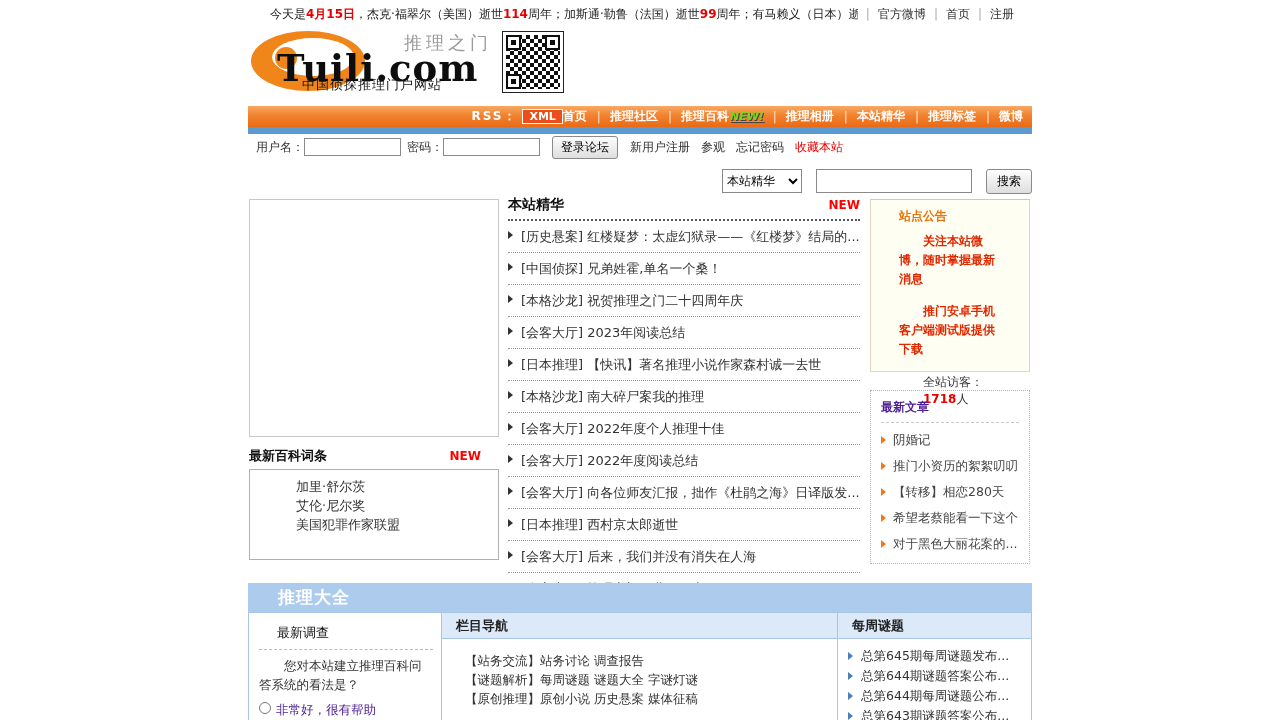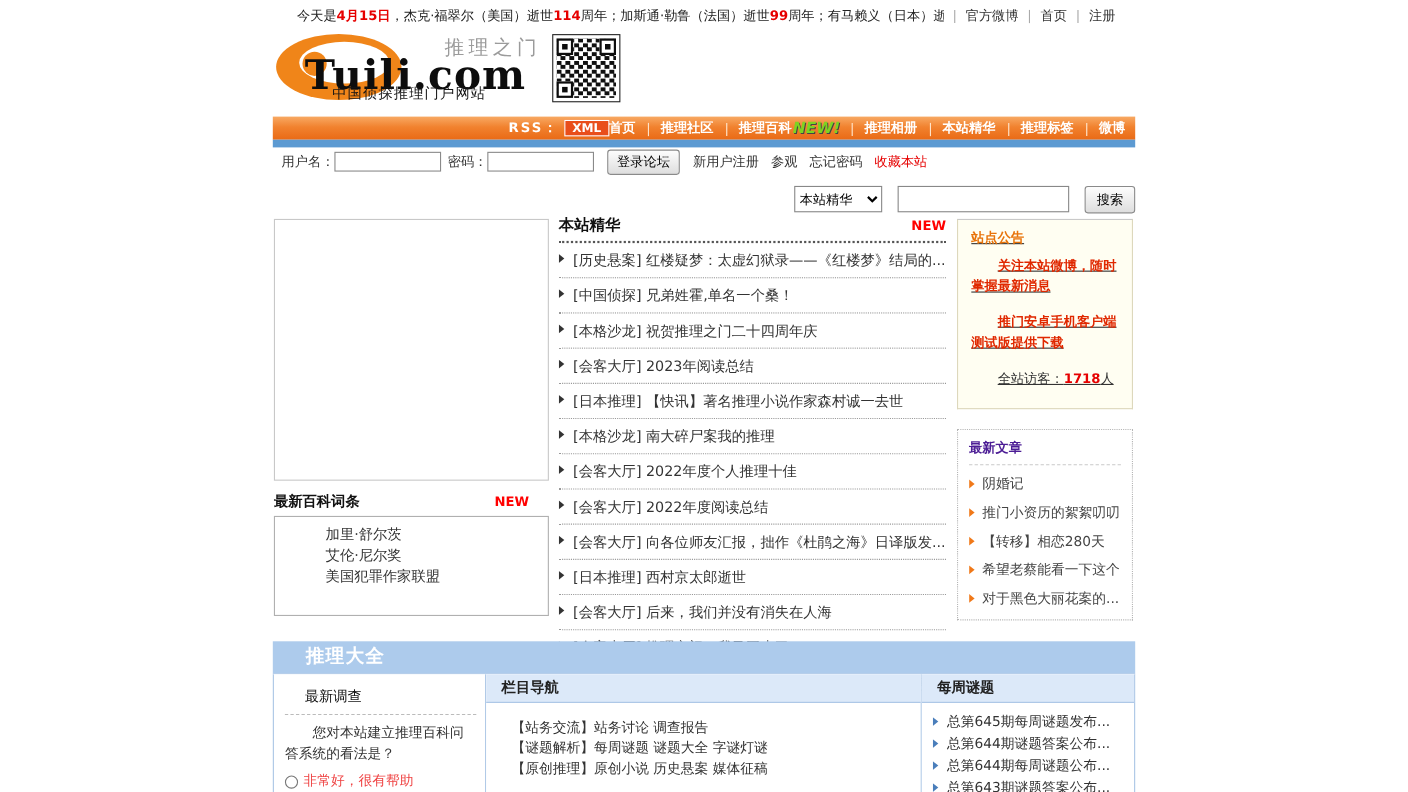--- a/index.html
+++ b/index.html
@@ -31,21 +31,21 @@
             display:flex; align-items:center; }
   .banner::before { content:""; position:absolute; left:-40px; top:-40px; width:130%; height:220%;
             background:repeating-linear-gradient(115deg, rgba(130,175,55,0) 0 70px, rgba(140,185,60,.28) 70px 130px); }
   .banner-text { position:relative; padding-left:12px; font-size:28px; font-weight:bold; color:#000; letter-spacing:2px; white-space:nowrap; text-shadow:1px 1px 0 rgba(255,255,255,.85); }
 
   
   .navwrap { position:absolute; left:248px; top:106px; width:784px; }
   .nav-orange { height:21px; background:linear-gradient(#f8a963 0%, #f1822f 45%, #ea6a15 100%); display:flex; align-items:center; padding:0 8px 0 22px; }
   .nav-item { color:#fff; font-weight:bold; font-size:12px; text-decoration:none; cursor:pointer; white-space:nowrap; display:flex; align-items:center; }
   .nav-item:not(:last-of-type)::after { content:"|"; color:#ffe3c8; font-weight:normal; margin:0 9px; }
-  .nav-new { color:#7ed321; font-style:italic; font-weight:bold; font-size:14px; margin-left:1px; text-shadow:1px 1px 0 #444; }
+  .nav-new { color:#7ed321; font-style:italic; font-weight:bold; font-size:11px; margin-left:1px; text-shadow:1px 1px 0 #444;text-decoration:underline; }
   .nav-right { margin-left:auto; display:flex; align-items:center; }
   .rss-label { color:#fff; font-weight:bold; letter-spacing:2px; font-size:12px; }
   .xml-badge { background:#e94e1b; border:1px solid #fff; color:#fff; font-weight:bold; font-size:11px; padding:0 6px; margin-left:5px; cursor:pointer; }
   .nav-blue { height:7px; background:#5c9ad2; }
 
   
   .loginbar { position:absolute; left:248px; top:136px; width:784px; height:22px; display:flex; align-items:center; padding-left:8px; }
   .loginbar label { color:#333; }
   .login-input { width:97px; height:18px; border:1px solid #8a8a8a; margin-right:6px; font-size:12px; padding:0 3px; }
   .login-btn { border:1px solid #8a8a8a; background:linear-gradient(#fdfdfd,#dedede); padding:2px 8px; font-size:12px; border-radius:3px; cursor:pointer; margin-left:6px; }
@@ -72,39 +72,39 @@
   .col-mid { position:absolute; left:260px; top:0; width:352px; }
   .mid-head { display:flex; justify-content:space-between; align-items:baseline; border-bottom:2px dotted #555; padding-bottom:5px; }
   .mid-title { font-weight:bold; font-size:14px; color:#111; }
   .hl-list { list-style:none; }
   .hl-list li { position:relative; padding:7px 0 6px 13px; border-bottom:1px dotted #999; white-space:nowrap; overflow:hidden; font-size:13px; color:#333; cursor:pointer; }
   .blt { position:absolute; left:0; top:10px; width:0; height:0; border-left:5px solid #333; border-top:4px solid transparent; border-bottom:4px solid transparent; }
   .more-row { display:flex; justify-content:flex-end; align-items:center; margin:8px 6px 0 0; cursor:pointer; font-size:13px; color:#333; }
   .more-row .blt2 { width:0; height:0; border-left:5px solid #333; border-top:4px solid transparent; border-bottom:4px solid transparent; margin-right:4px; }
 
   .col-right { position:absolute; left:622px; top:3px; width:160px; }
-  .notice-box { height:173px; background:#fffef2; border:1px solid #ddd8bc; border-top-color:#c9c9c9; padding:8px 12px;text-decoration:underline; }
+  .notice-box { height:173px; background:#fffef2; border:1px solid #ddd8bc; border-top-color:#c9c9c9; padding:8px 28px; }
   .notice-title { color:#e8730a; font-weight:bold; font-size:12px; }
   .notice-box p { color:#e02800; font-weight:bold; text-indent:2em; line-height:19px; margin:7px 0 13px; font-size:12px; }
   .visitors { margin-top:15px; color:#333; padding-left:2em; font-size:12px; }
   .visitors b { color:#e60000; }
   .articles-box { margin-top:18px; border:1px dotted #b5b5b5; padding:8px 10px 10px; }
   .articles-title { color:#4c1d95; font-weight:bold; font-size:12px; border-bottom:1px dashed #c9c9c9; padding-bottom:6px; }
   .art-list { list-style:none; }
   .art-list li { position:relative; padding:8px 0 0 12px; line-height:18px; font-size:12.5px; color:#444; white-space:nowrap; overflow:hidden; cursor:pointer; }
   .art-list .blt { border-left-color:#f07818; top:13px; }
 
   
   .bottom { position:absolute; left:248px; top:583px; width:784px; }
   .daquan-bar { height:29px; background:#adcbec; color:#fff; font-weight:bold; font-size:17px; line-height:29px; padding-left:30px; letter-spacing:1px; }
   .bottom-table { display:flex; align-items:stretch; height:130px; border-top:1px solid #a9c5e5; }
   .col-survey { width:194px; border-left:1px solid #a9c5e5; border-right:1px solid #a9c5e5; background:#fff; padding:6px 8px 0 10px; }
   .survey-title { font-weight:normal; font-size:13px; color:#111; padding:5px 0 7px 18px; border-bottom:1px dashed #bbb; }
   .survey-q { margin-top:6px; text-indent:2em; line-height:19px; font-size:12.5px; color:#333; }
-  .radio-row { margin-top:8px; display:flex; align-items:center; font-size:12.5px; color:#ef4444; cursor:pointer; }
+  .radio-row { margin-top:8px; display:flex; align-items:flex-start; font-size:12.5px; color:#4c1d95; cursor:pointer; }
   .radio { width:12px; height:12px; border:1px solid #777; border-radius:50%; background:#fff; margin-right:5px; flex:none; }
   .colhead { height:26px; background:#dce9f9; border-bottom:1px solid #a9c5e5; line-height:25px; padding-left:14px; font-weight:bold; font-size:13px; color:#222; }
   .col-bnav { flex:1; border-right:1px solid #a9c5e5; background:#fff; }
   .bnav-rows { padding:12px 0 0 23px; }
   .bnav-row { line-height:19px; font-size:12.5px; color:#333; white-space:nowrap; cursor:pointer; }
   .bnav-row .cat { color:#333; }
   .bnav-row .lnks { color:#333; }
   .col-puzzle { width:194px; border-right:1px solid #a9c5e5; background:#fff; }
   .puz-list { list-style:none; padding:3px 0 0 10px; }
   .puz-list li { position:relative; padding:7px 0 0 13px; line-height:13px; font-size:12.5px; color:#333; white-space:nowrap; overflow:hidden; cursor:pointer; }

